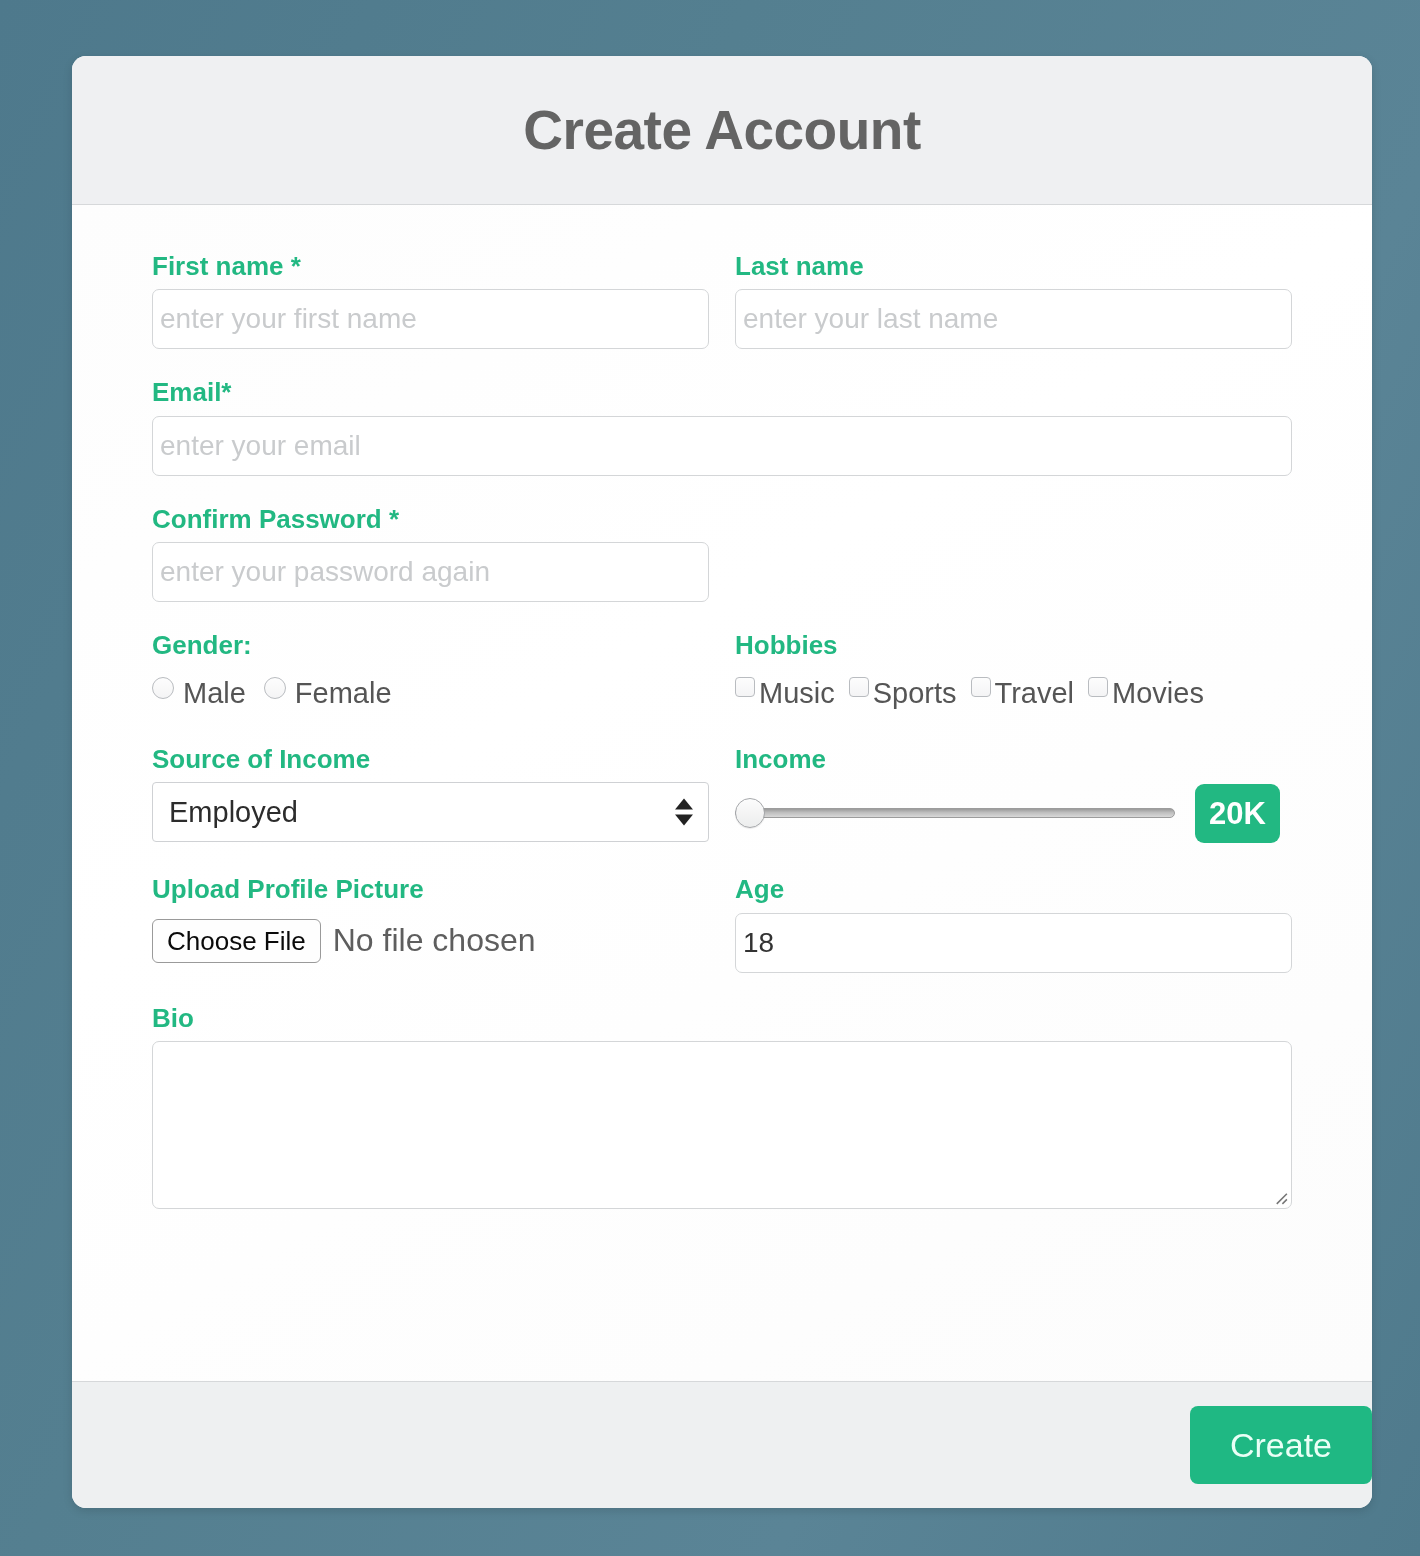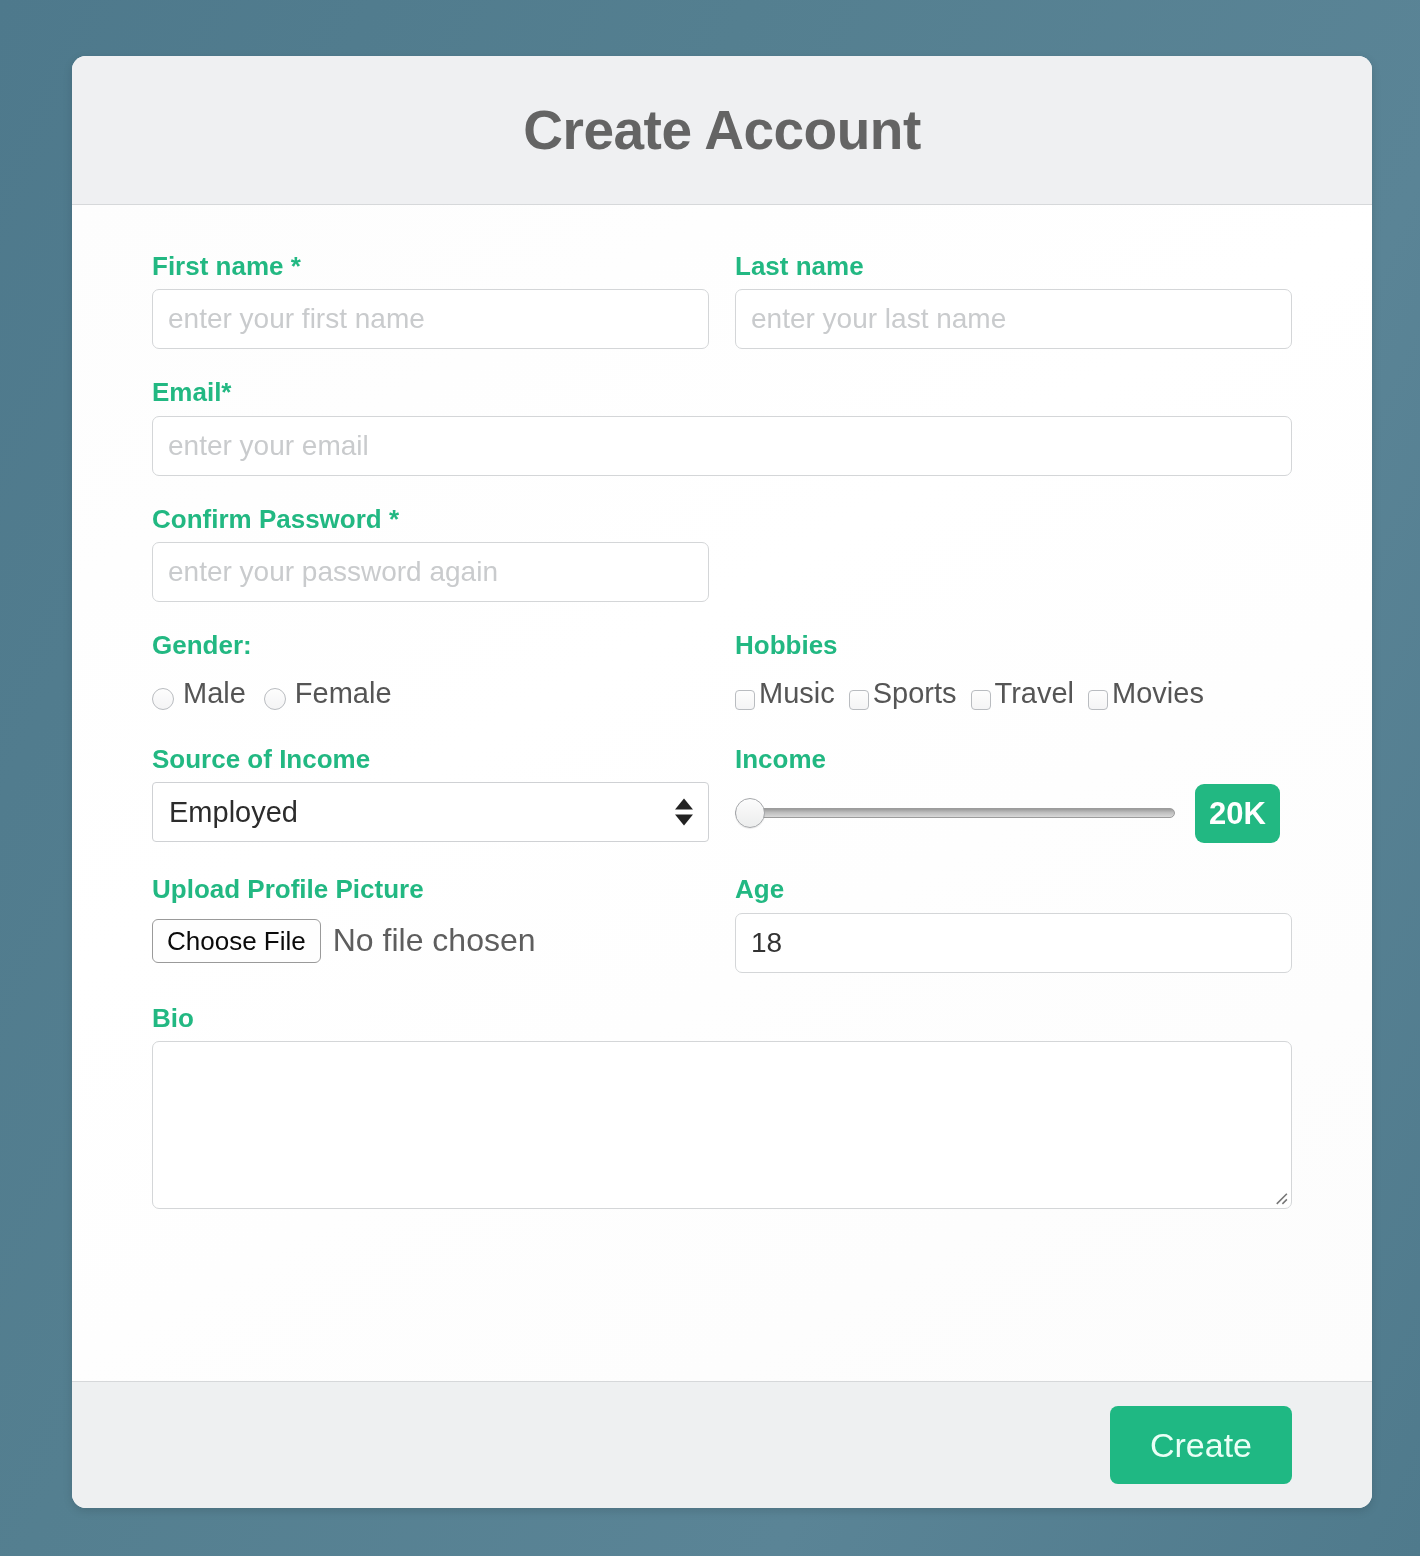--- a/index.html
+++ b/index.html
@@ -55,21 +55,20 @@
   }
 
   .card-footer {
     flex: 0 0 auto;
     height: 127px;
     background: #eef0f1;
     border-top: 1px solid #d6d8da;
     display: flex;
     align-items: center;
     justify-content: flex-end;
-    padding-right: 80px;
   }
 
   
   .row {
     display: flex;
     gap: 26px;
   }
   .col { width: 557px; flex: 0 0 557px; }
   .col-full { width: 1140px; flex: 0 0 1140px; }
 
@@ -86,36 +85,36 @@
   .txt-input {
     display: block;
     width: 100%;
     height: 60px;
     border: 1px solid #d4d6d8;
     border-radius: 7px;
     background: #ffffff;
     font-family: "Liberation Sans", sans-serif;
     font-size: 28px;
     color: #333;
-    padding: 0 15px;
+    padding: 0 7px;
     outline: none;
   }
   .txt-input::placeholder { color: #c9cbcd; }
 
   .blk { margin-bottom: 30px; }
 
   
   .choice-row {
     display: flex;
     align-items: center;
     height: 44px;
   }
   .choice {
     display: inline-flex;
-    align-items: flex-end;
+    align-items: flex-start;
     font-size: 29px;
     color: #555;
     white-space: nowrap;
     margin-top: 6px;
   }
   .choice + .choice { margin-left: 18px; }
 
   .radio-dot {
     width: 22px; height: 22px;
     border: 1px solid #b9bcc0;

